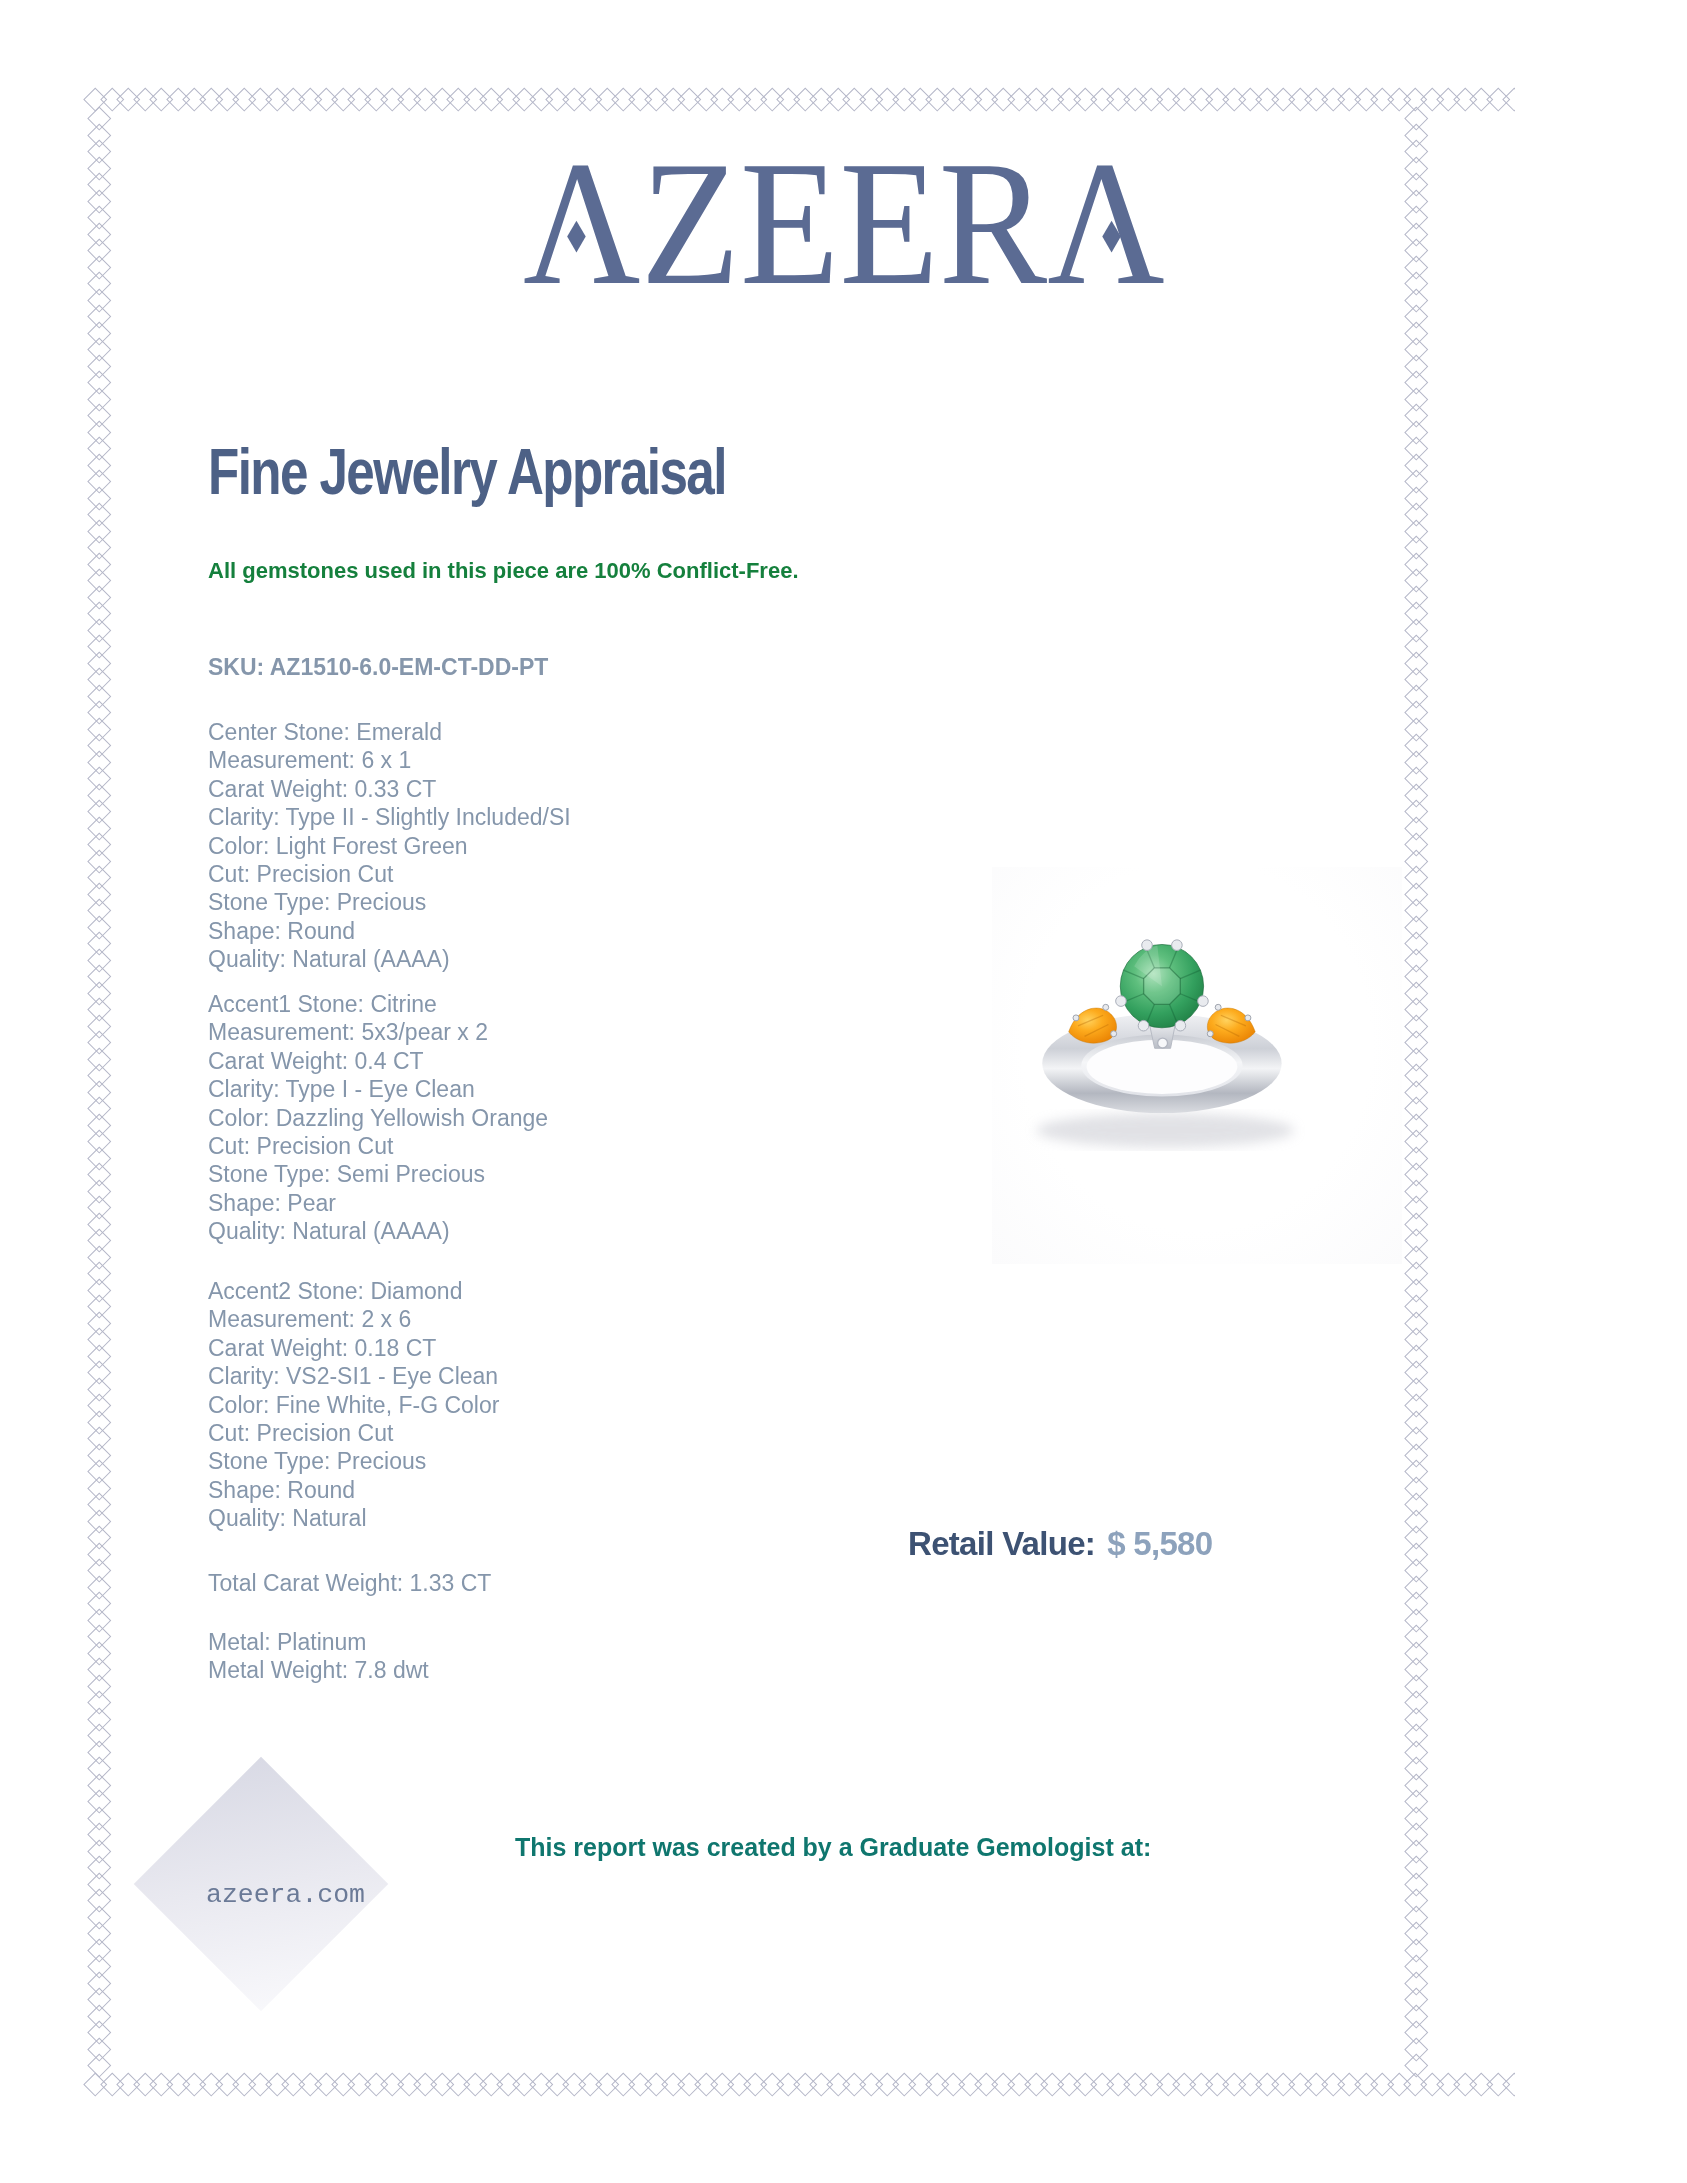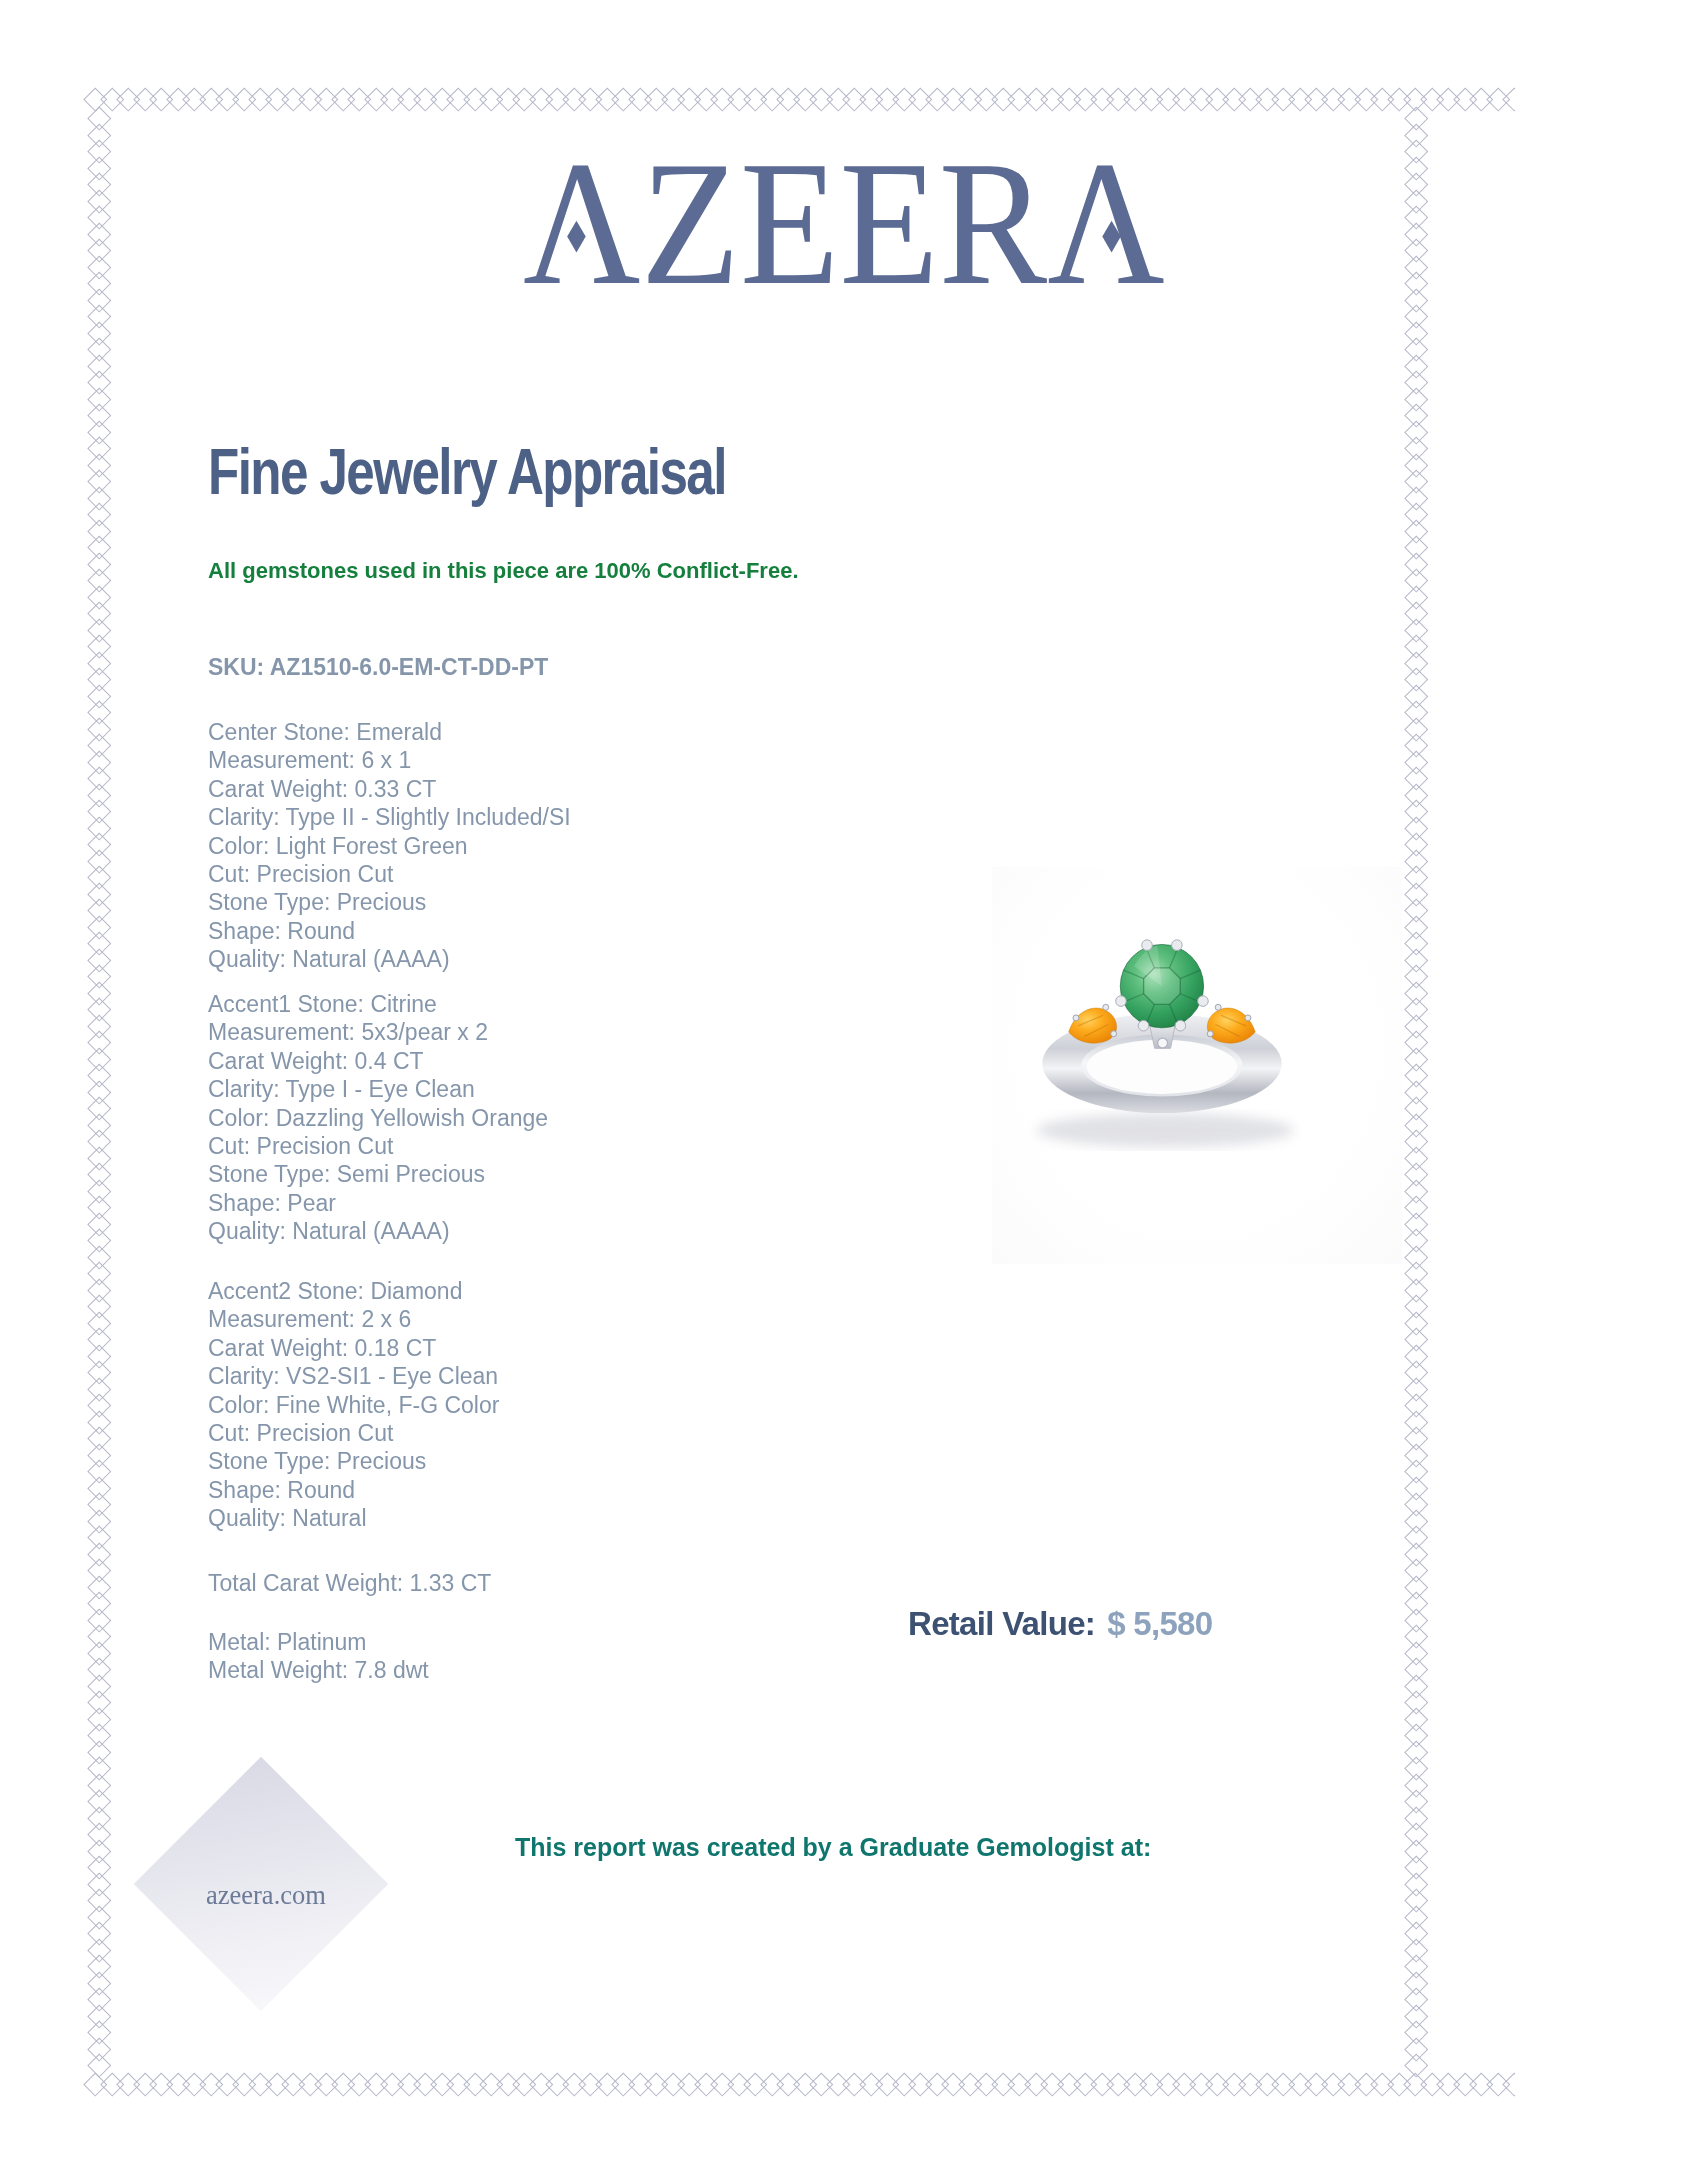--- a/index.html
+++ b/index.html
@@ -33,42 +33,42 @@
     position:absolute;left:208px;top:654px;margin:0;
     font-weight:700;font-size:23px;color:#8596ab;white-space:nowrap;
   }
   .block{position:absolute;left:208px;}
   .block p{margin:0;font-weight:400;font-size:23px;line-height:28.4px;color:#8596ab;white-space:nowrap;}
   #center-block{top:718px;}
   #accent1-block{top:990px;}
   #accent2-block{top:1277px;}
   #total-block{top:1569px;}
   #metal-block{top:1628px;}
-  .retail{position:absolute;left:908px;top:1605px;white-space:nowrap;letter-spacing:-0.7px;}
+  .retail{position:absolute;left:908px;top:1525px;white-space:nowrap;letter-spacing:-0.7px;}
   .retail .lbl{font-weight:700;font-size:33px;color:#3d5273;}
   .retail .val{font-weight:700;font-size:33px;color:#8da2bc;margin-left:12px;}
   
   .ring{position:absolute;left:992px;top:867px;width:410px;height:397px;margin:0;
     background:radial-gradient(ellipse at 50% 45%, #ffffff 60%, #fbfbfc 100%);}
   
   .report-note{
     position:absolute;left:515px;top:1833px;margin:0;
     font-weight:700;font-size:25px;color:#0f766e;white-space:nowrap;
   }
   .address{position:absolute;left:912px;top:1891px;
     font-family:"Liberation Serif",serif;font-size:32px;line-height:41px;color:#3c5378;}
   .address p{margin:0;white-space:nowrap;}
   .diamond-badge{
     position:absolute;left:171px;top:1794px;width:180px;height:180px;
     transform:rotate(45deg);
     background:linear-gradient(125deg,#d9dae5 0%,#e9e9f0 50%,#f8f8fb 100%);
   }
   .website{
     position:absolute;left:206px;top:1880px;margin:0;
-    font-family:Liberation Serif, serif;font-size:26.5px;color:#6b7a97;white-space:nowrap;
+    font-family:Liberation Mono, monospace;font-size:26.5px;color:#6b7a97;white-space:nowrap;
   }
 </style>
 </head>
 <body>
 
 <main class="page">
 
   <div class="chain h" id="chain-top">
       <i></i>
       <i></i>

